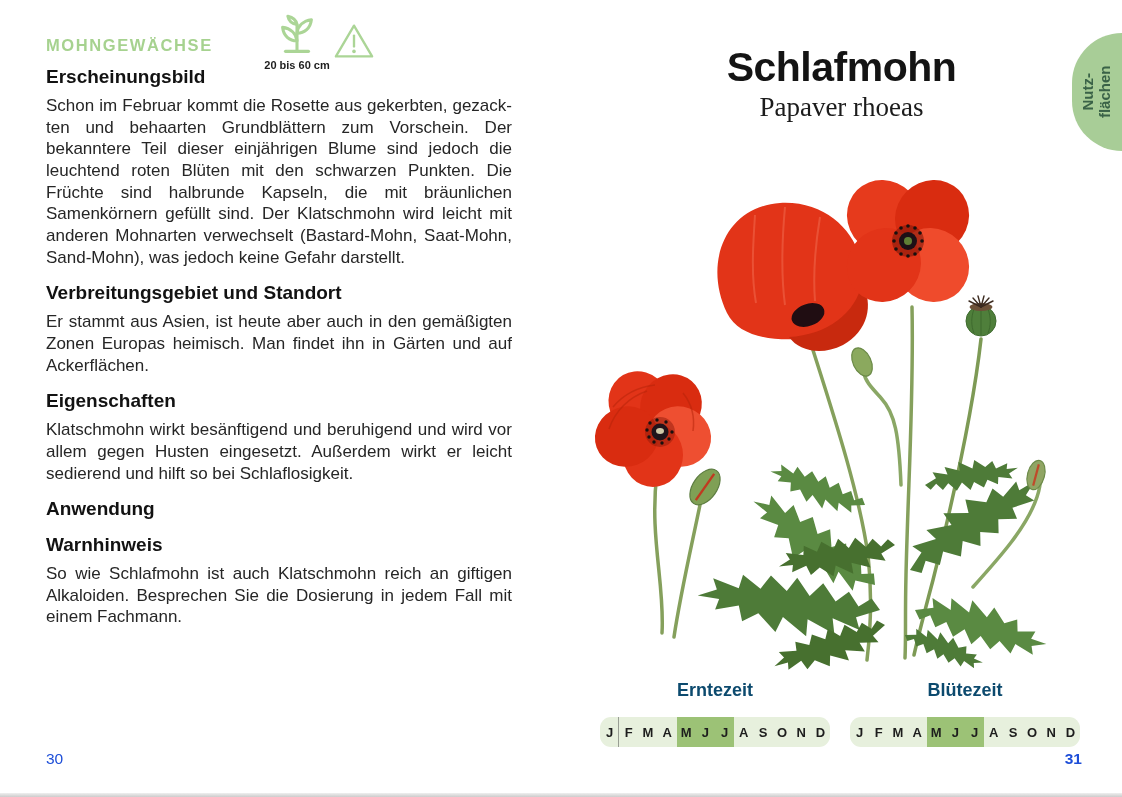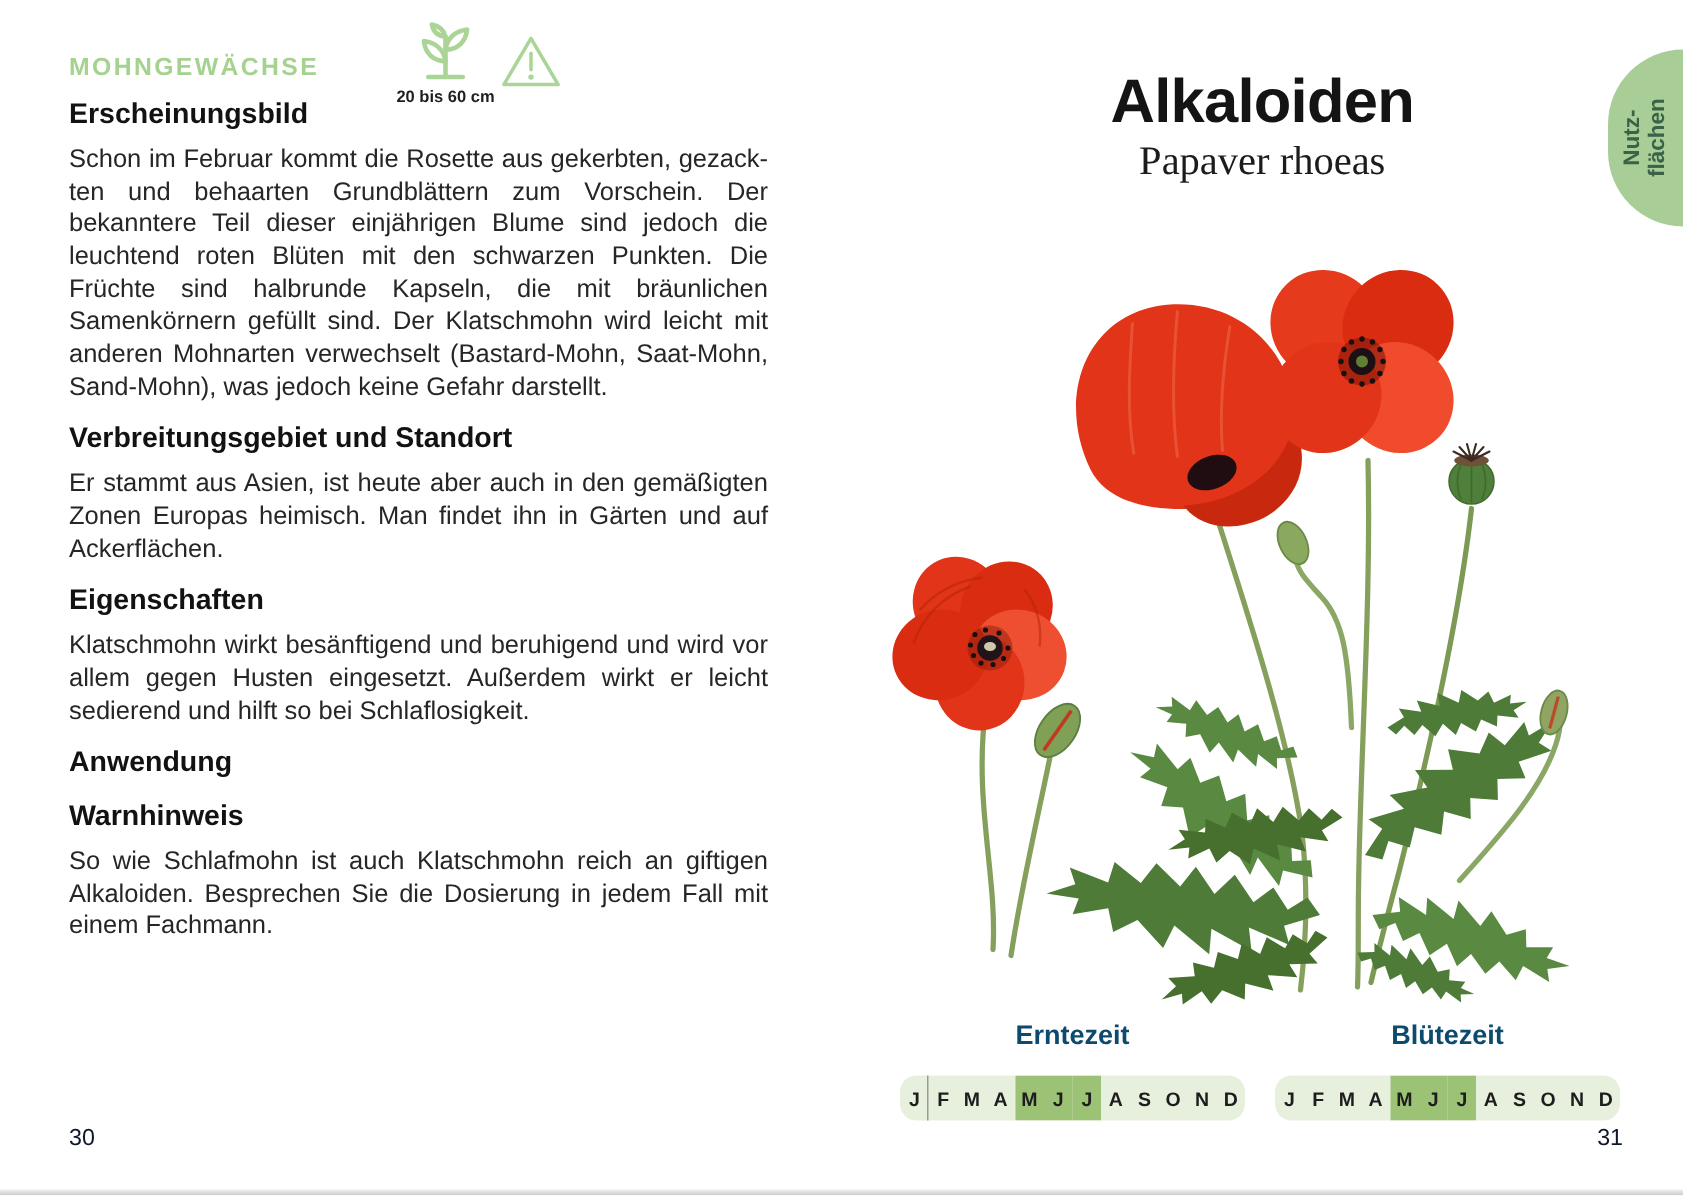--- a/index.html
+++ b/index.html
@@ -19,23 +19,23 @@
   .height-label { font-size:11px; font-weight:bold; color:#1e1e1e; margin-top:-1px; white-space:nowrap; }
   .warning-icon-wrap { position:absolute; left:333px; top:22px; }
   .warning-icon-wrap svg { width:42px; height:38px; display:block; }
 
   .content { position:absolute; left:46px; top:66px; width:466px; }
   .sec-heading { font-size:19px; line-height:1.15; font-weight:bold; color:#121212; margin:14px 0 7px; }
   .sec-heading:first-child { margin-top:0; }
   .sec-body { font-size:17px; line-height:21.7px; text-align:justify; color:#262626;
               hyphens:manual; }
 
-  .page-num { position:absolute; top:750px; font-size:15.5px; color:#0f172a; }
+  .page-num { position:absolute; top:750px; font-size:15.5px; color:#1d4ed8; }
   .page-num.left  { left:46px; }
-  .page-num.right { right:40px; }
+  .page-num.right { right:40px;font-weight:bold; }
 
   
   .plant-title { position:absolute; left:0; right:0; top:44px; text-align:center;
                  font-size:41px; font-weight:bold; letter-spacing:-0.5px; color:#141414; }
   .plant-subtitle { position:absolute; left:0; right:0; top:92px; text-align:center;
                     font-family:"Liberation Serif", serif; 
                     font-size:27px; color:#1c1c1c; }
 
   .section-tab { position:absolute; right:0; top:33px; width:50px; height:118px;
                  background:#a8cd97; border-radius:59px 0 0 59px;
@@ -100,21 +100,21 @@
 
       <h3 class="sec-heading">Warnhinweis</h3>
       <p class="sec-body">So wie Schlafmohn ist auch Klatschmohn reich an giftigen Alkaloiden. Besprechen Sie die Dosierung in jedem Fall mit einem Fachmann.</p>
     </div>
 
     <div class="page-num left">30</div>
   </div>
 
   <div class="page-right">
 
-    <div class="plant-title">Alkaloiden</div>
+    <div class="plant-title">Schlafmohn</div>
     <div class="plant-subtitle">Papaver rhoeas</div>
 
     <div class="section-tab">
       <div class="section-tab-inner">
         <span>Nutz-</span><br>
         <span>flächen</span>
       </div>
     </div>
 
     <svg class="illustration" viewBox="0 0 500 520">

